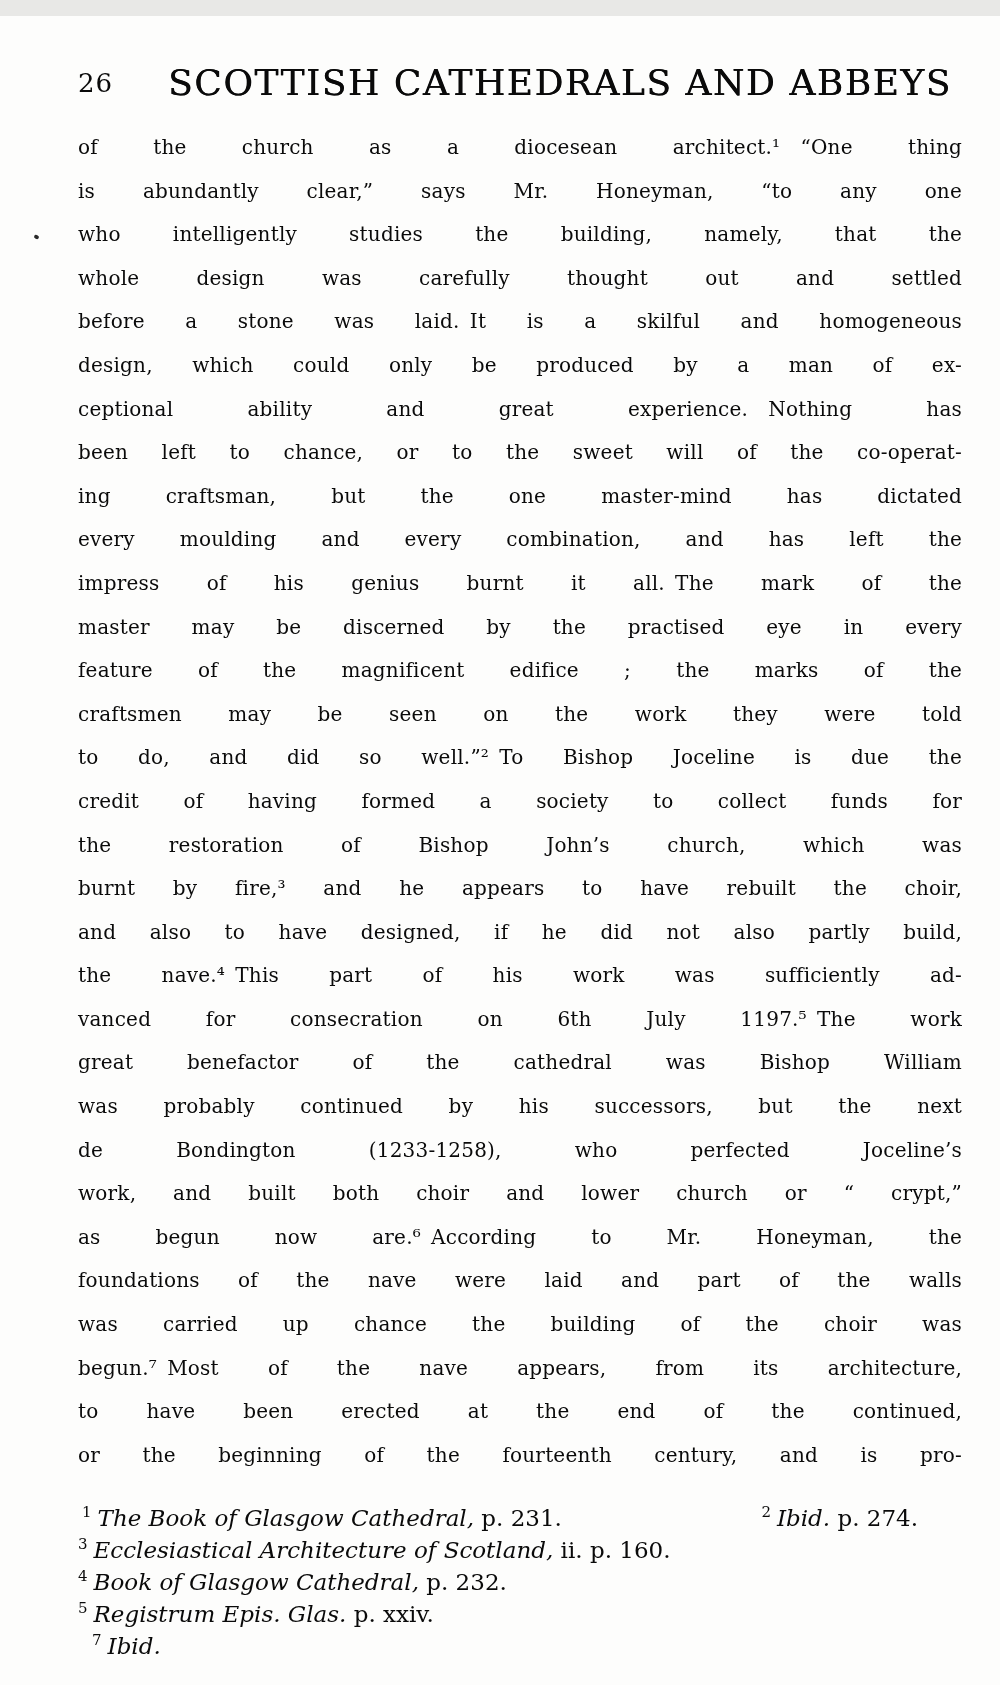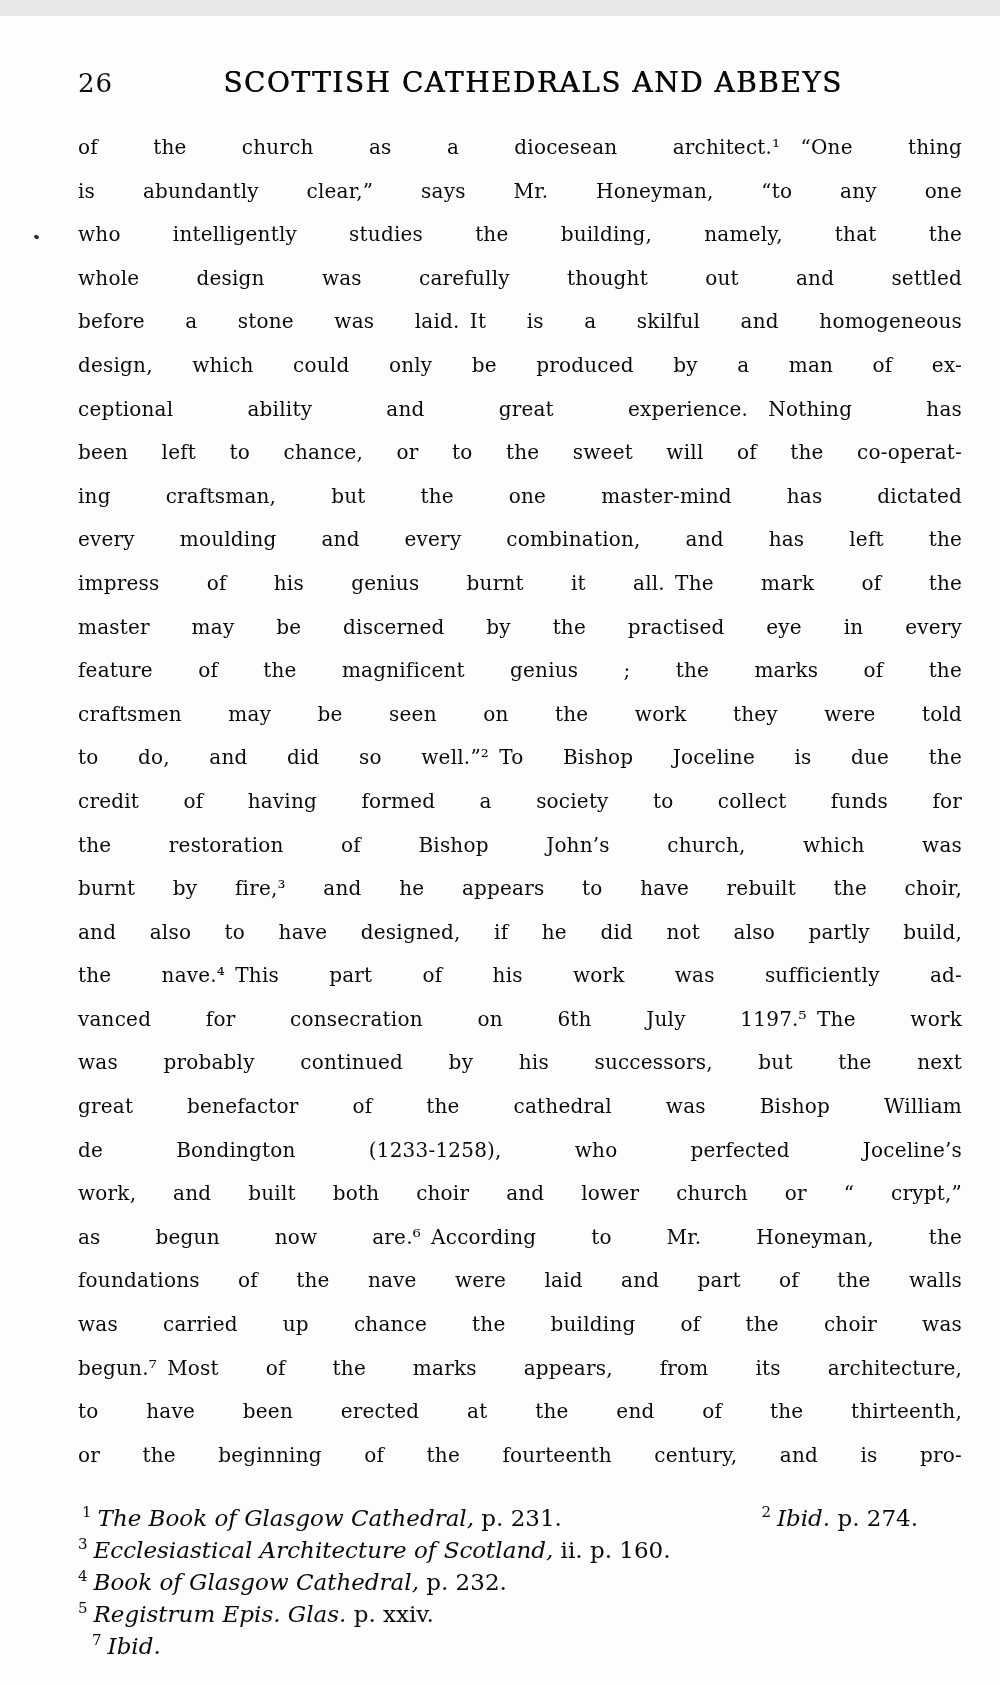--- a/index.html
+++ b/index.html
@@ -26,21 +26,21 @@
     left: 0;
     top: 0;
     font-size: 26px;
     letter-spacing: 1px;
   }
   .running-title {
     position: absolute;
     left: 90px;
     width: 730px;
     text-align: center;
-    font-size: 28px;
+    font-size: 36px;
     letter-spacing: 1.5px;
     white-space: nowrap;
     text-shadow: 0.45px 0 0 #0a0a0a;
   }
   .body-text {
     position: absolute;
     top: 110px;
     left: 78px;
     width: 884px;
   }
@@ -109,38 +109,38 @@
       <div class="bline">who intelligently studies the building, namely, that the</div>
       <div class="bline">whole design was carefully thought out and settled</div>
       <div class="bline">before a stone was laid. It is a skilful and homogeneous</div>
       <div class="bline">design, which could only be produced by a man of ex-</div>
       <div class="bline">ceptional ability and great experience. Nothing has</div>
       <div class="bline">been left to chance, or to the sweet will of the co-operat-</div>
       <div class="bline">ing craftsman, but the one master-mind has dictated</div>
       <div class="bline">every moulding and every combination, and has left the</div>
       <div class="bline">impress of his genius burnt it all. The mark of the</div>
       <div class="bline">master may be discerned by the practised eye in every</div>
-      <div class="bline">feature of the magnificent genius ; the marks of the</div>
+      <div class="bline">feature of the magnificent edifice ; the marks of the</div>
       <div class="bline">craftsmen may be seen on the work they were told</div>
       <div class="bline">to do, and did so well.”² To Bishop Joceline is due the</div>
       <div class="bline">credit of having formed a society to collect funds for</div>
       <div class="bline">the restoration of Bishop John’s church, which was</div>
       <div class="bline">burnt by fire,³ and he appears to have rebuilt the choir,</div>
       <div class="bline">and also to have designed, if he did not also partly build,</div>
       <div class="bline">the nave.⁴ This part of his work was sufficiently ad-</div>
       <div class="bline">vanced for consecration on 6th July 1197.⁵ The work</div>
+      <div class="bline">great benefactor of the cathedral was Bishop William</div>
       <div class="bline">was probably continued by his successors, but the next</div>
-      <div class="bline">great benefactor of the cathedral was Bishop William</div>
       <div class="bline">de Bondington (1233-1258), who perfected Joceline’s</div>
       <div class="bline">work, and built both choir and lower church or “ crypt,”</div>
       <div class="bline">as begun now are.⁶ According to Mr. Honeyman, the</div>
       <div class="bline">foundations of the nave were laid and part of the walls</div>
       <div class="bline">was carried up chance the building of the choir was</div>
-      <div class="bline">begun.⁷ Most of the marks appears, from its architecture,</div>
-      <div class="bline">to have been erected at the end of the thirteenth,</div>
+      <div class="bline">begun.⁷ Most of the nave appears, from its architecture,</div>
+      <div class="bline">to have been erected at the end of the continued,</div>
       <div class="bline">or the beginning of the fourteenth century, and is pro-</div>
     </div>
 
   <div class="footnotes">
 
     <div class="fn-row spread spread-1">
       <span class="fn-entry"><sup>1</sup><em>The Book of Glasgow Cathedral,</em> <span class="fn-pages">p. 231.</span></span>
       <span class="fn-entry"><sup>2</sup><em>Ibid.</em> <span class="fn-pages">p. 274.</span></span>
     </div>
 

